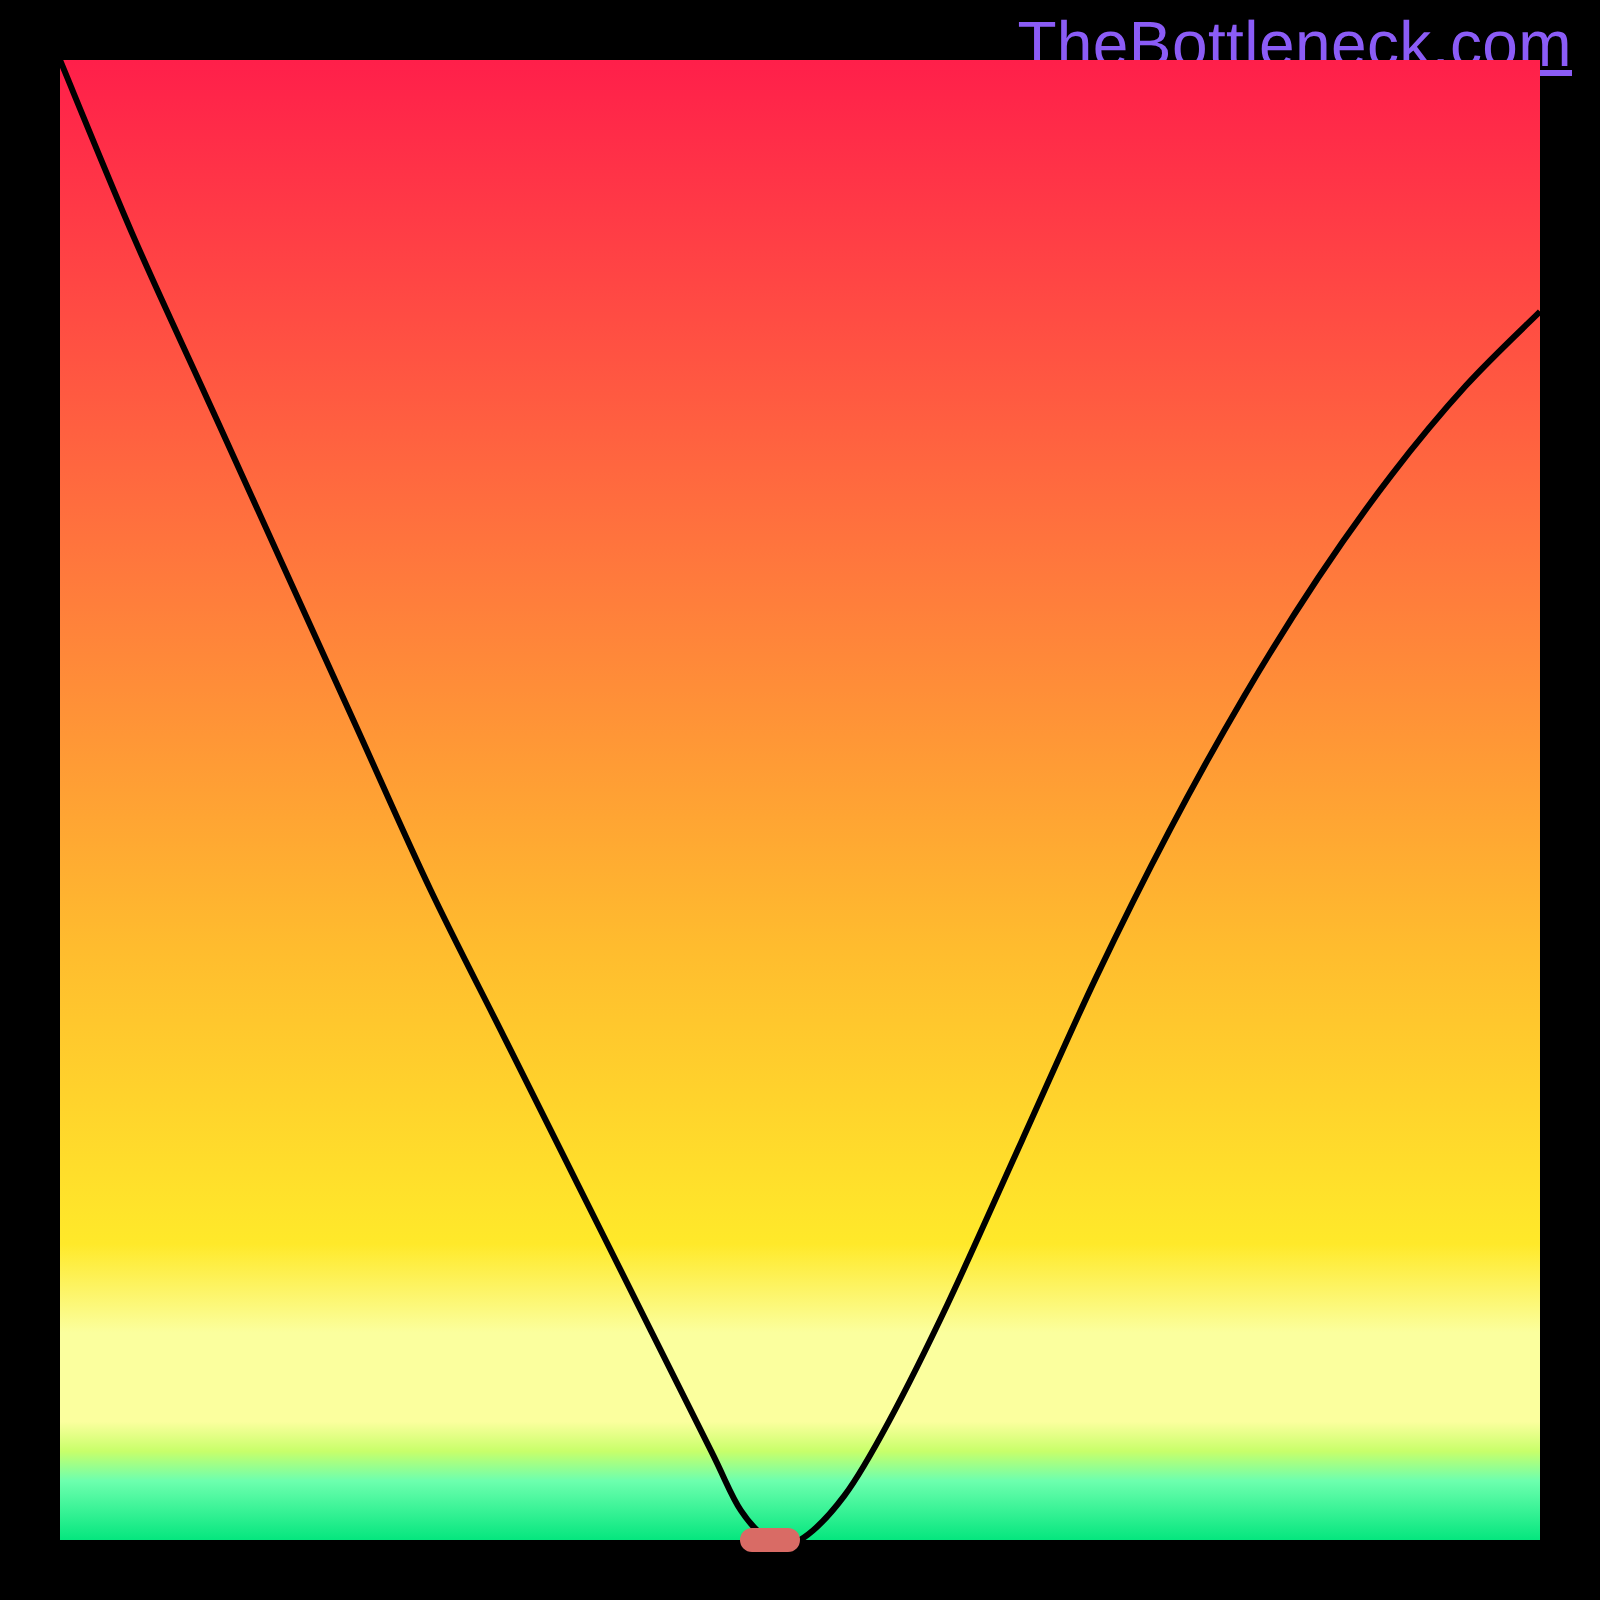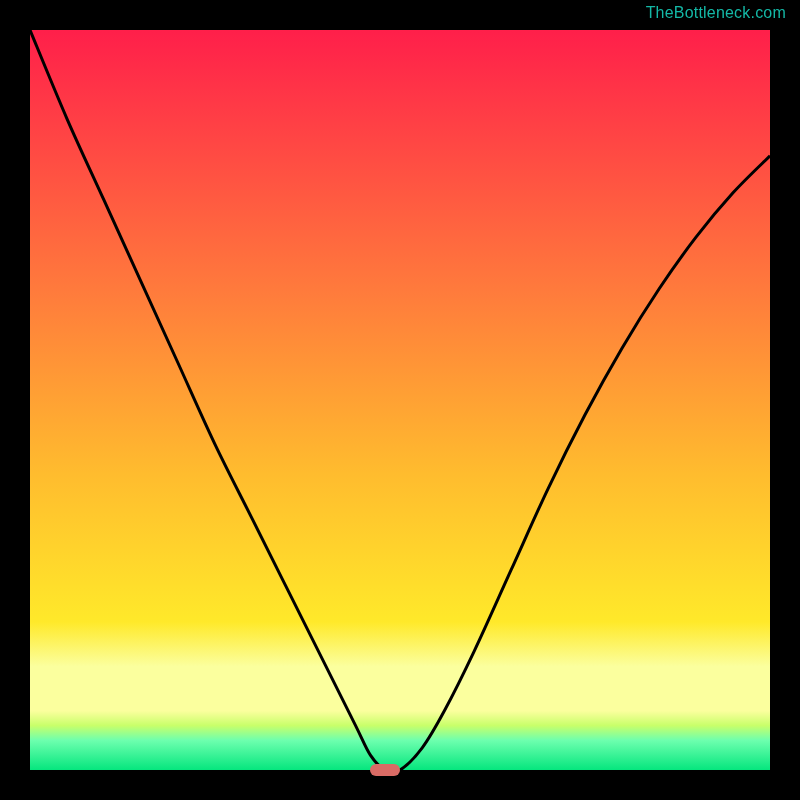--- a/index.html
+++ b/index.html
@@ -32,25 +32,26 @@
       var(--c-band) 92%,
       var(--c-mid4) 94%,
       var(--c-mid5) 96%,
       var(--c-bottom) 100%
     );
   }
   .watermark {
     position: absolute;
     top: 4px;
     right: 14px;
-    color: #14b8a6;
-    font-size: 16px;
+    color: #8b5cf6;
+    font-size: 32px;
     font-weight: 500;
     letter-spacing: 0.2px;
     user-select: none;
+    text-decoration: underline;
   }
   svg.curve {
     position: absolute;
     inset: 0;
     width: 100%;
     height: 100%;
   }
   .marker {
     position: absolute;
     width: 30px;

